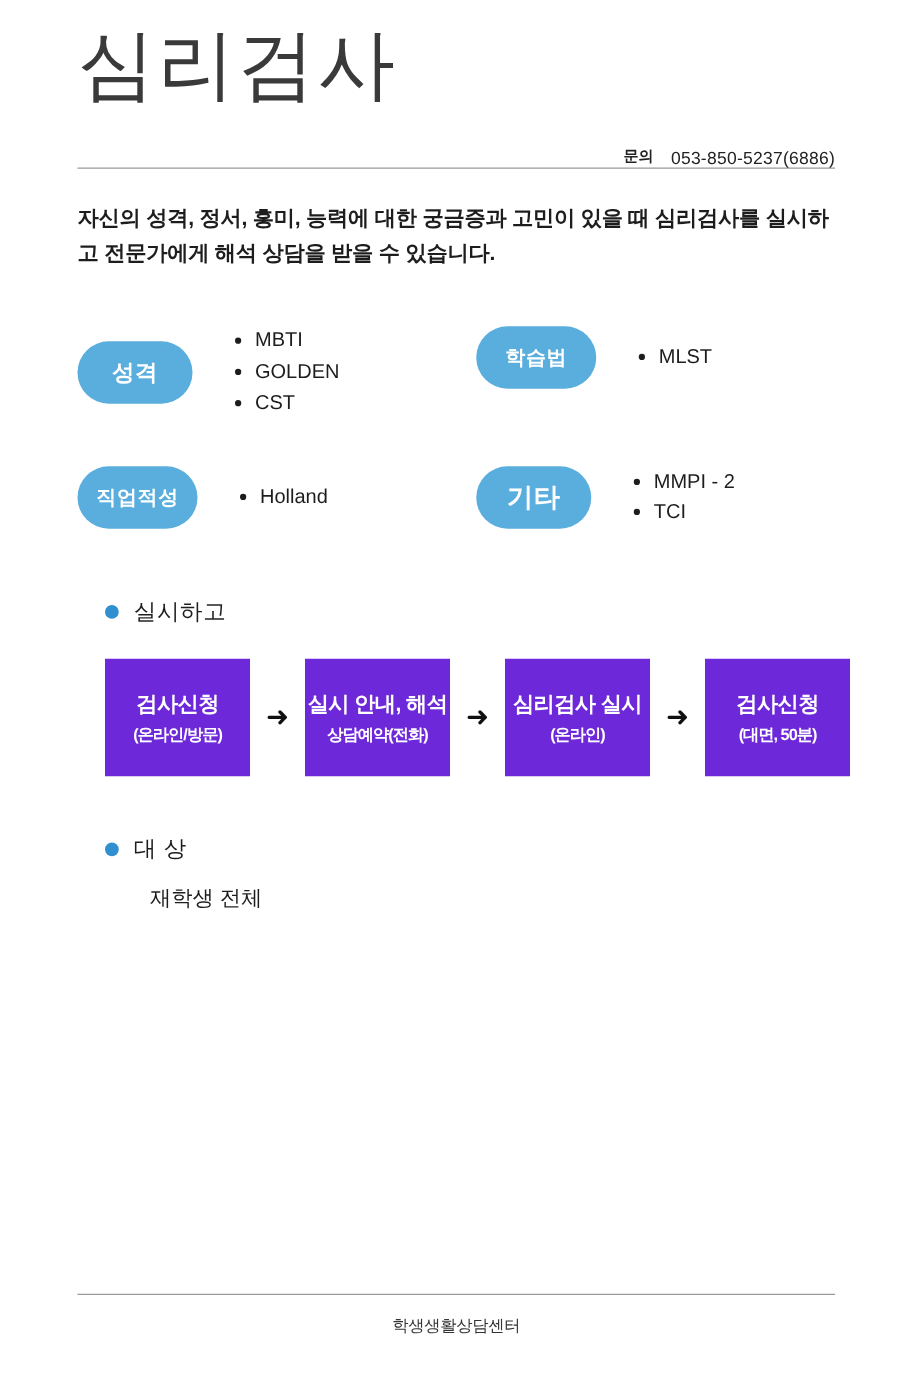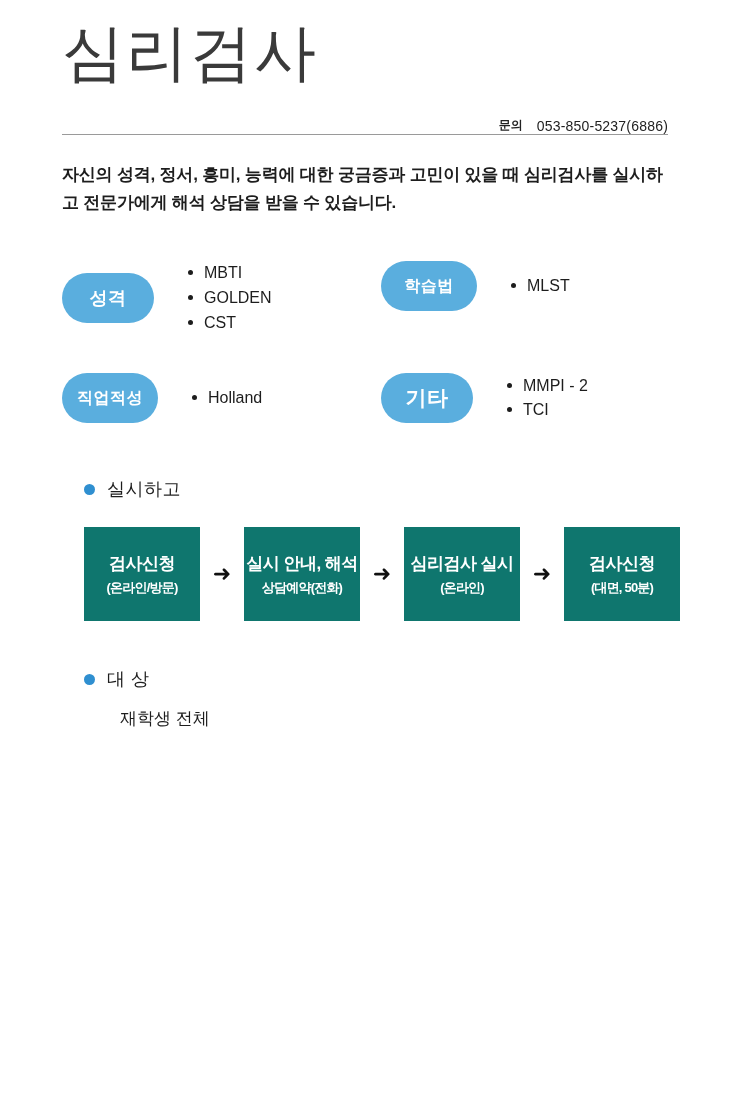--- a/index.html
+++ b/index.html
@@ -164,21 +164,21 @@
   
   .flow {
     margin-top: 26px;
     display: flex;
     align-items: center;
     justify-content: flex-start;
     gap: 0;
     margin-left: 22px;
   }
   .flow-box {
-    background: #0f766e;
+    background: #6d28d9;
     width: 116px;
     height: 94px;
     display: flex;
     flex-direction: column;
     align-items: center;
     justify-content: center;
     color: #ffffff;
     text-align: center;
     line-height: 1.35;
     flex: 0 0 auto;
@@ -320,14 +320,18 @@
 
   <div class="section" style="margin-top:46px;">
     <div class="section-head">
       <span class="dot"></span>
       <span class="section-title">대      상</span>
     </div>
     <div class="section-body">재학생 전체</div>
   </div>
 
 
+  <div class="footer">
+    <hr class="rule">
+    <div class="footer-text">학생생활상담센터</div>
+  </div>
 
 </div>
 
 </body></html>

